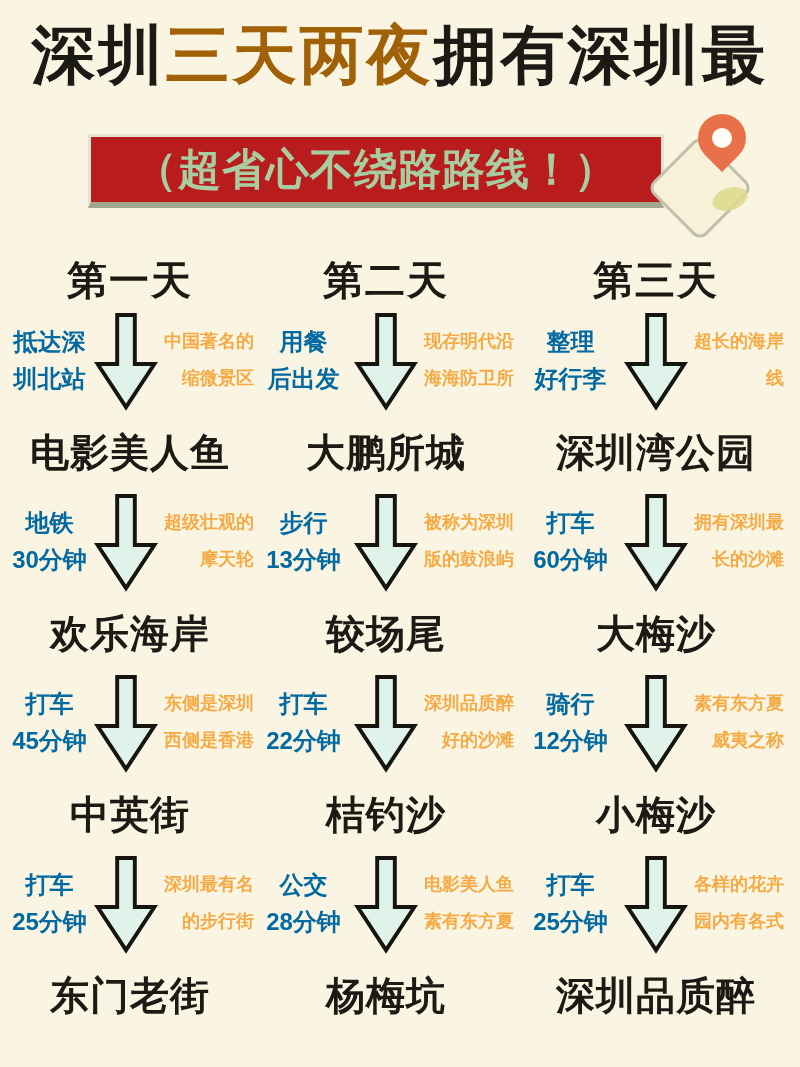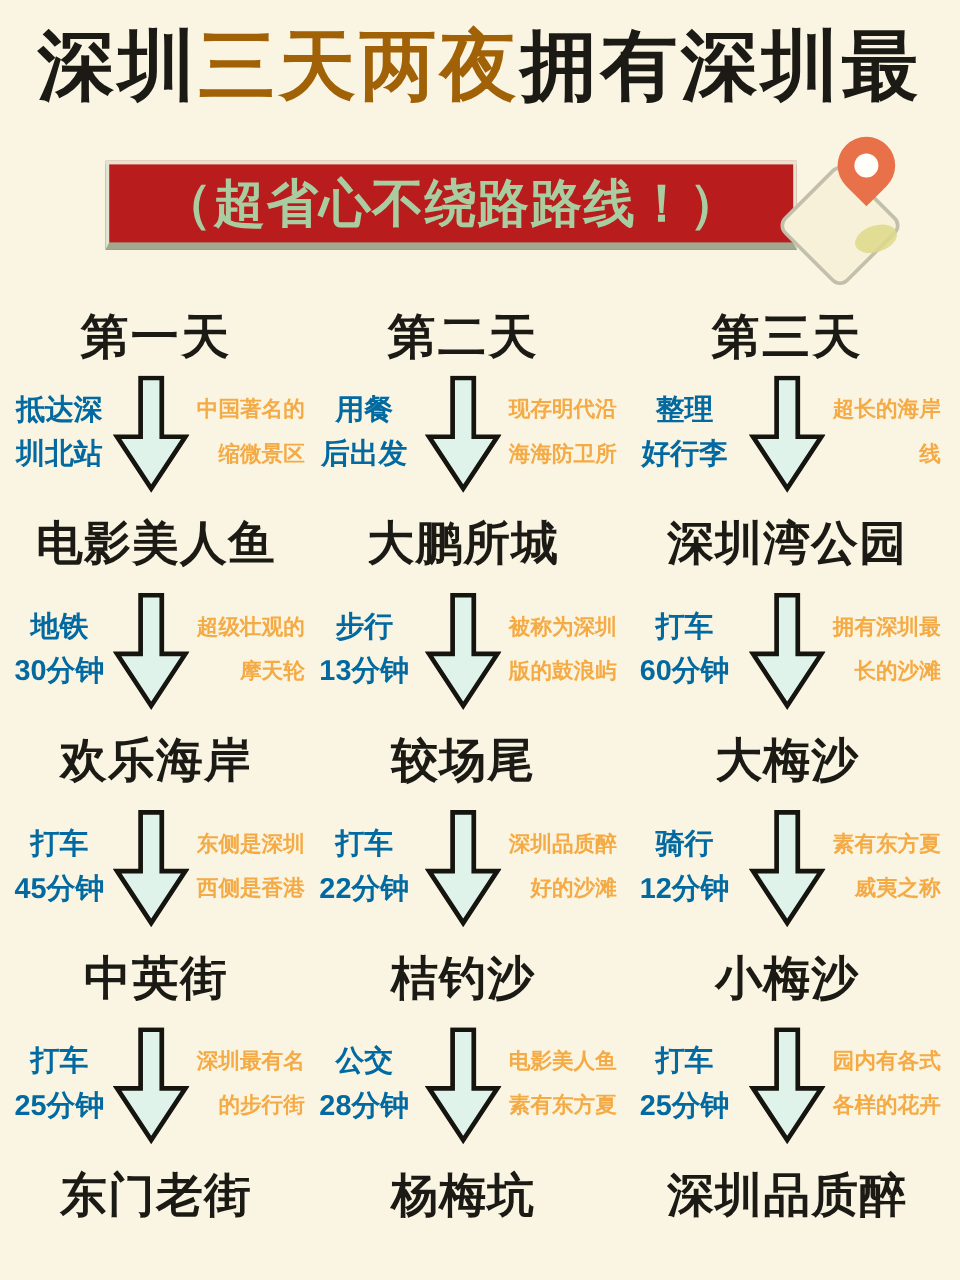--- a/index.html
+++ b/index.html
@@ -309,21 +309,21 @@
 
       <div class="leg">
         <div class="transit">
           <div>打车</div>
           <div>25分钟</div>
         </div>
         <svg class="arrow">
             <use href="#arrow-shape"></use>
           </svg>
         <div class="note">
+          <div>各样的花卉</div>
           <div>园内有各式</div>
-          <div>各样的花卉</div>
         </div>
       </div>
       <div class="stop">深圳品质醉</div>
     </div>
 
   </div>
 </div>
 
 </body></html>

